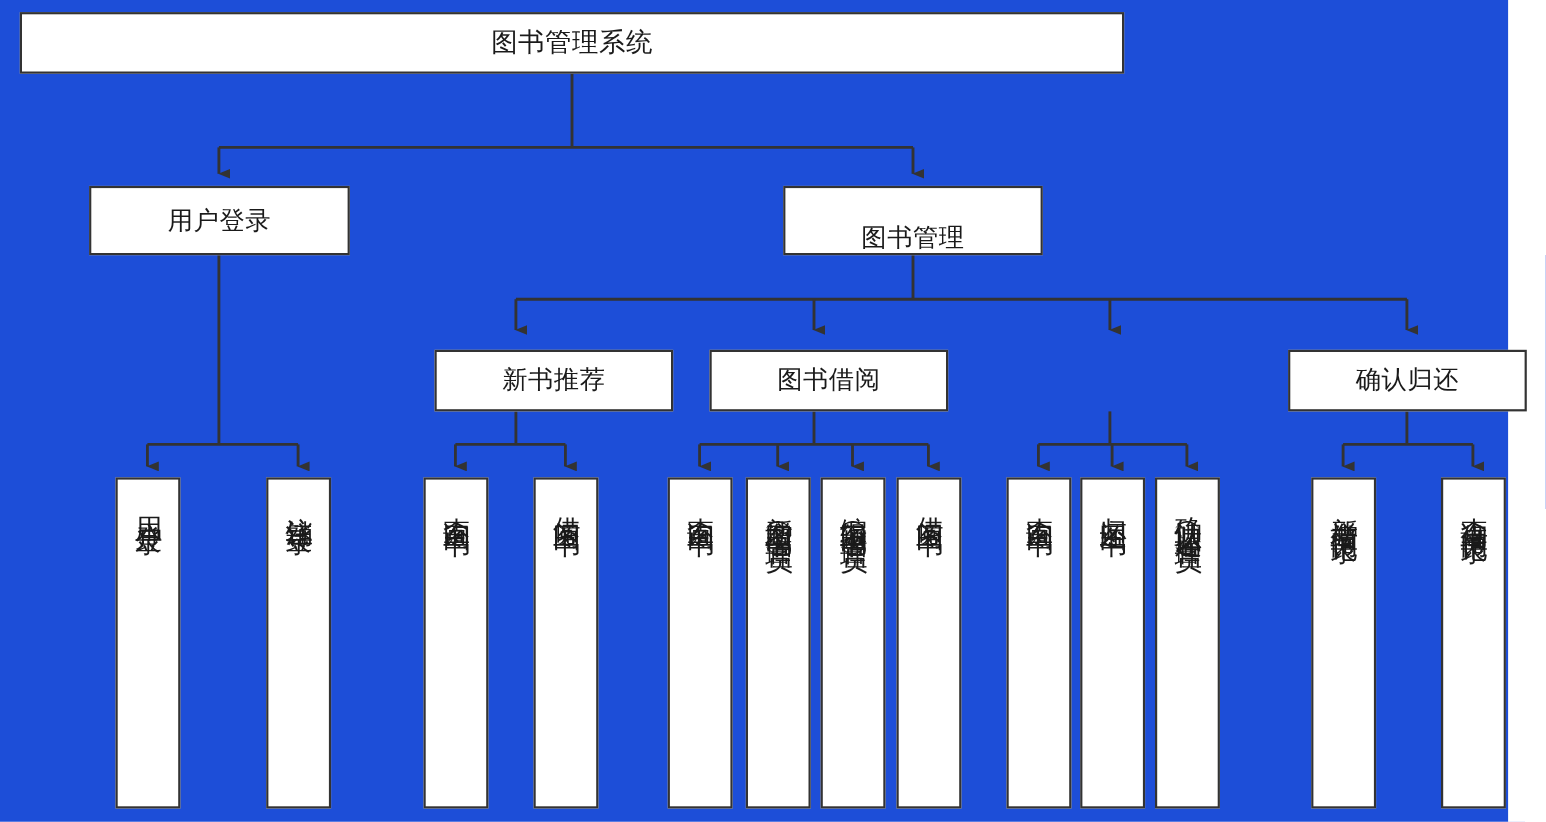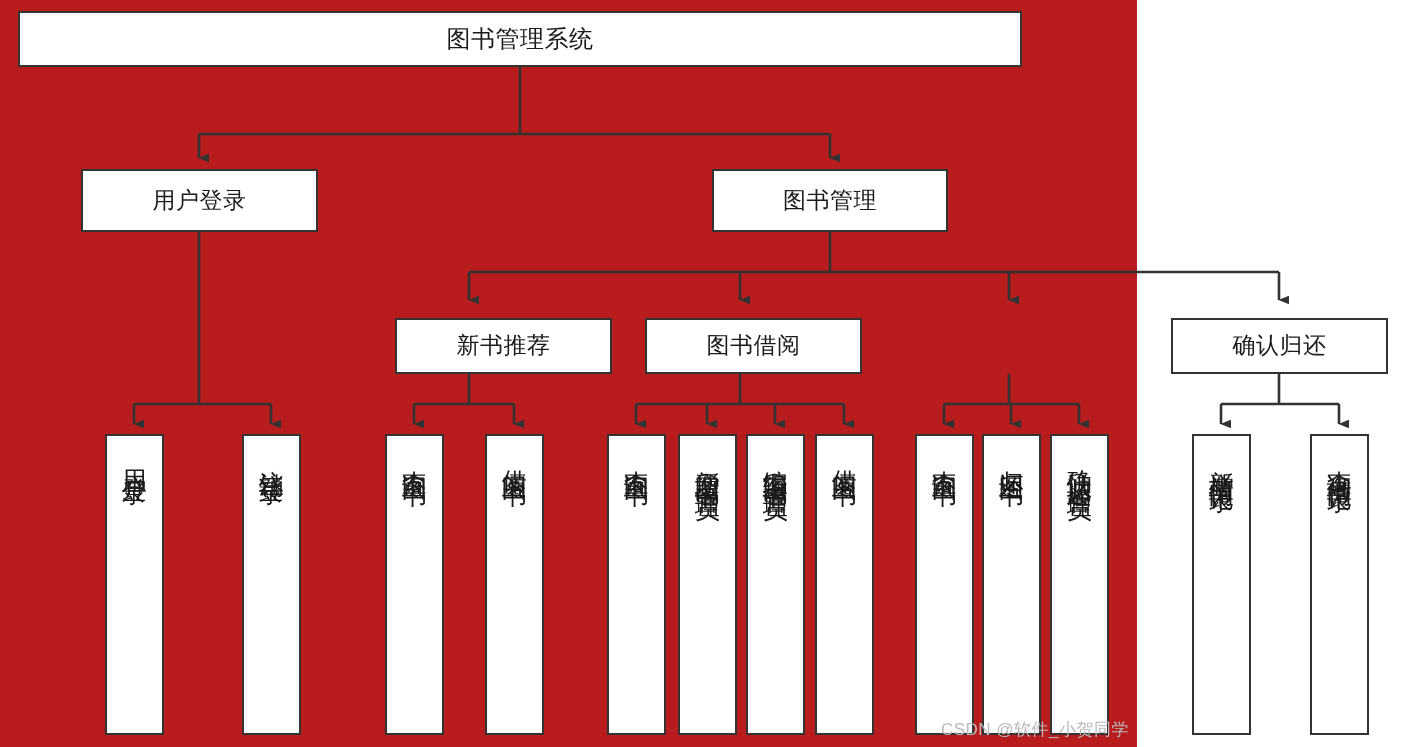--- a/index.html
+++ b/index.html
@@ -9,23 +9,23 @@
     background: #ffffff;
   }
   body {
     font-family: "Liberation Sans", "DejaVu Sans", sans-serif;
     width: 1405px;
     height: 747px;
     overflow: hidden;
   }
   #diagram-root {
     position: relative;
-    width: 1137px;
+    width: 1371px;
     height: 747px;
-    background: #b91c1c;
+    background: #1d4ed8;
     text-decoration: underline;
   }
   #connector-layer {
     position: absolute;
     left: 0;
     top: 0;
     width: 1405px;
     height: 747px;
     pointer-events: none;
   }
@@ -132,21 +132,21 @@
     </g>
   </svg>
 
   <div class="node horizontal root" style="left:18px; top:11px; width:1004px; height:56px;">
     <span class="node-label">图书管理系统</span>
   </div>
 
   <div class="node horizontal" style="left:81px; top:169px; width:237px; height:63px;">
     <span class="node-label">用户登录</span>
   </div>
-  <div class="node horizontal" style="left:712px; top:169px; width:236px; height:63px;">
+  <div class="node horizontal" style="left:712px; top:169px; width:236px; height:63px;align-items:flex-end;">
     <span class="node-label">图书管理</span>
   </div>
 
   <div class="node horizontal" style="left:361px; top:318px; width:217px; height:56px;margin-left:34px;">
     <span class="node-label">新书推荐</span>
   </div>
   <div class="node horizontal" style="left:632px; top:318px; width:217px; height:56px;margin-left:13px;">
     <span class="node-label">图书借阅</span>
   </div>
   <div class="node horizontal" style="left:1171px; top:318px; width:217px; height:56px;">
@@ -190,15 +190,14 @@
     <span class="node-label">确认归还（管理员）</span>
   </div>
 
   <div class="node vertical" style="left:1192px; top:434px; width:59px; height:301px;">
     <span class="node-label">新增借阅记录</span>
   </div>
   <div class="node vertical" style="left:1310px; top:434px; width:59px; height:301px;">
     <span class="node-label">查询借阅记录</span>
   </div>
 
-  <div class="watermark">CSDN @软件_小贺同学</div>
 
 </div>
 
 </body></html>

